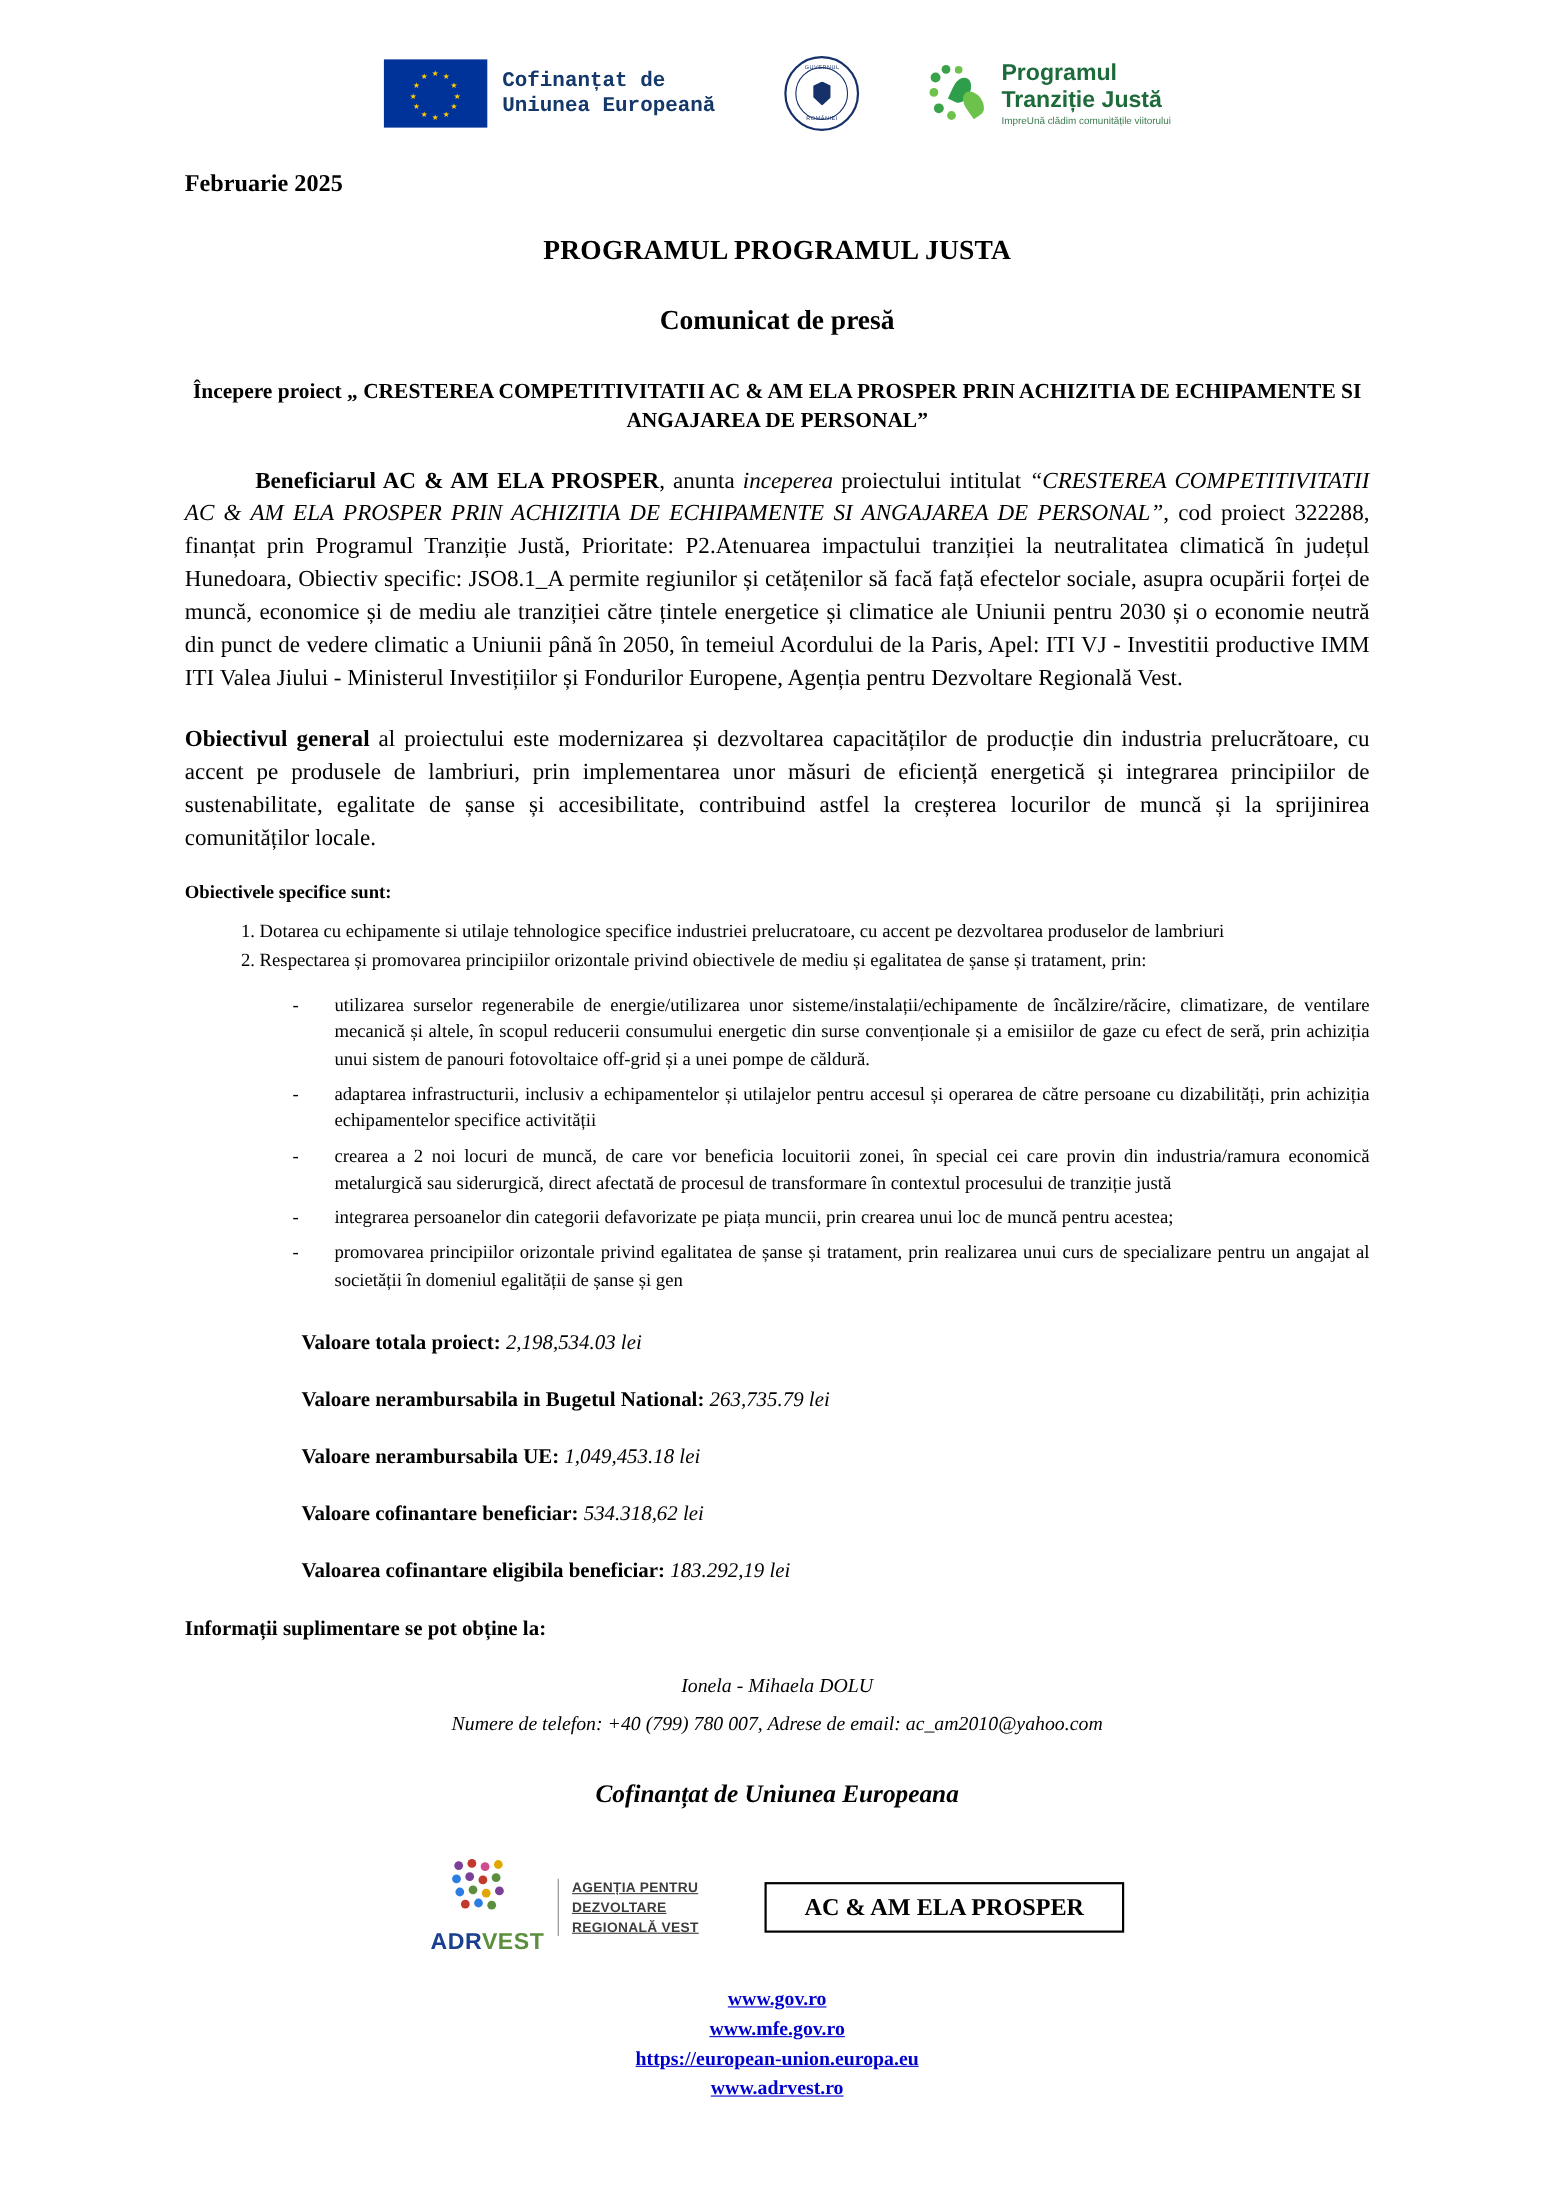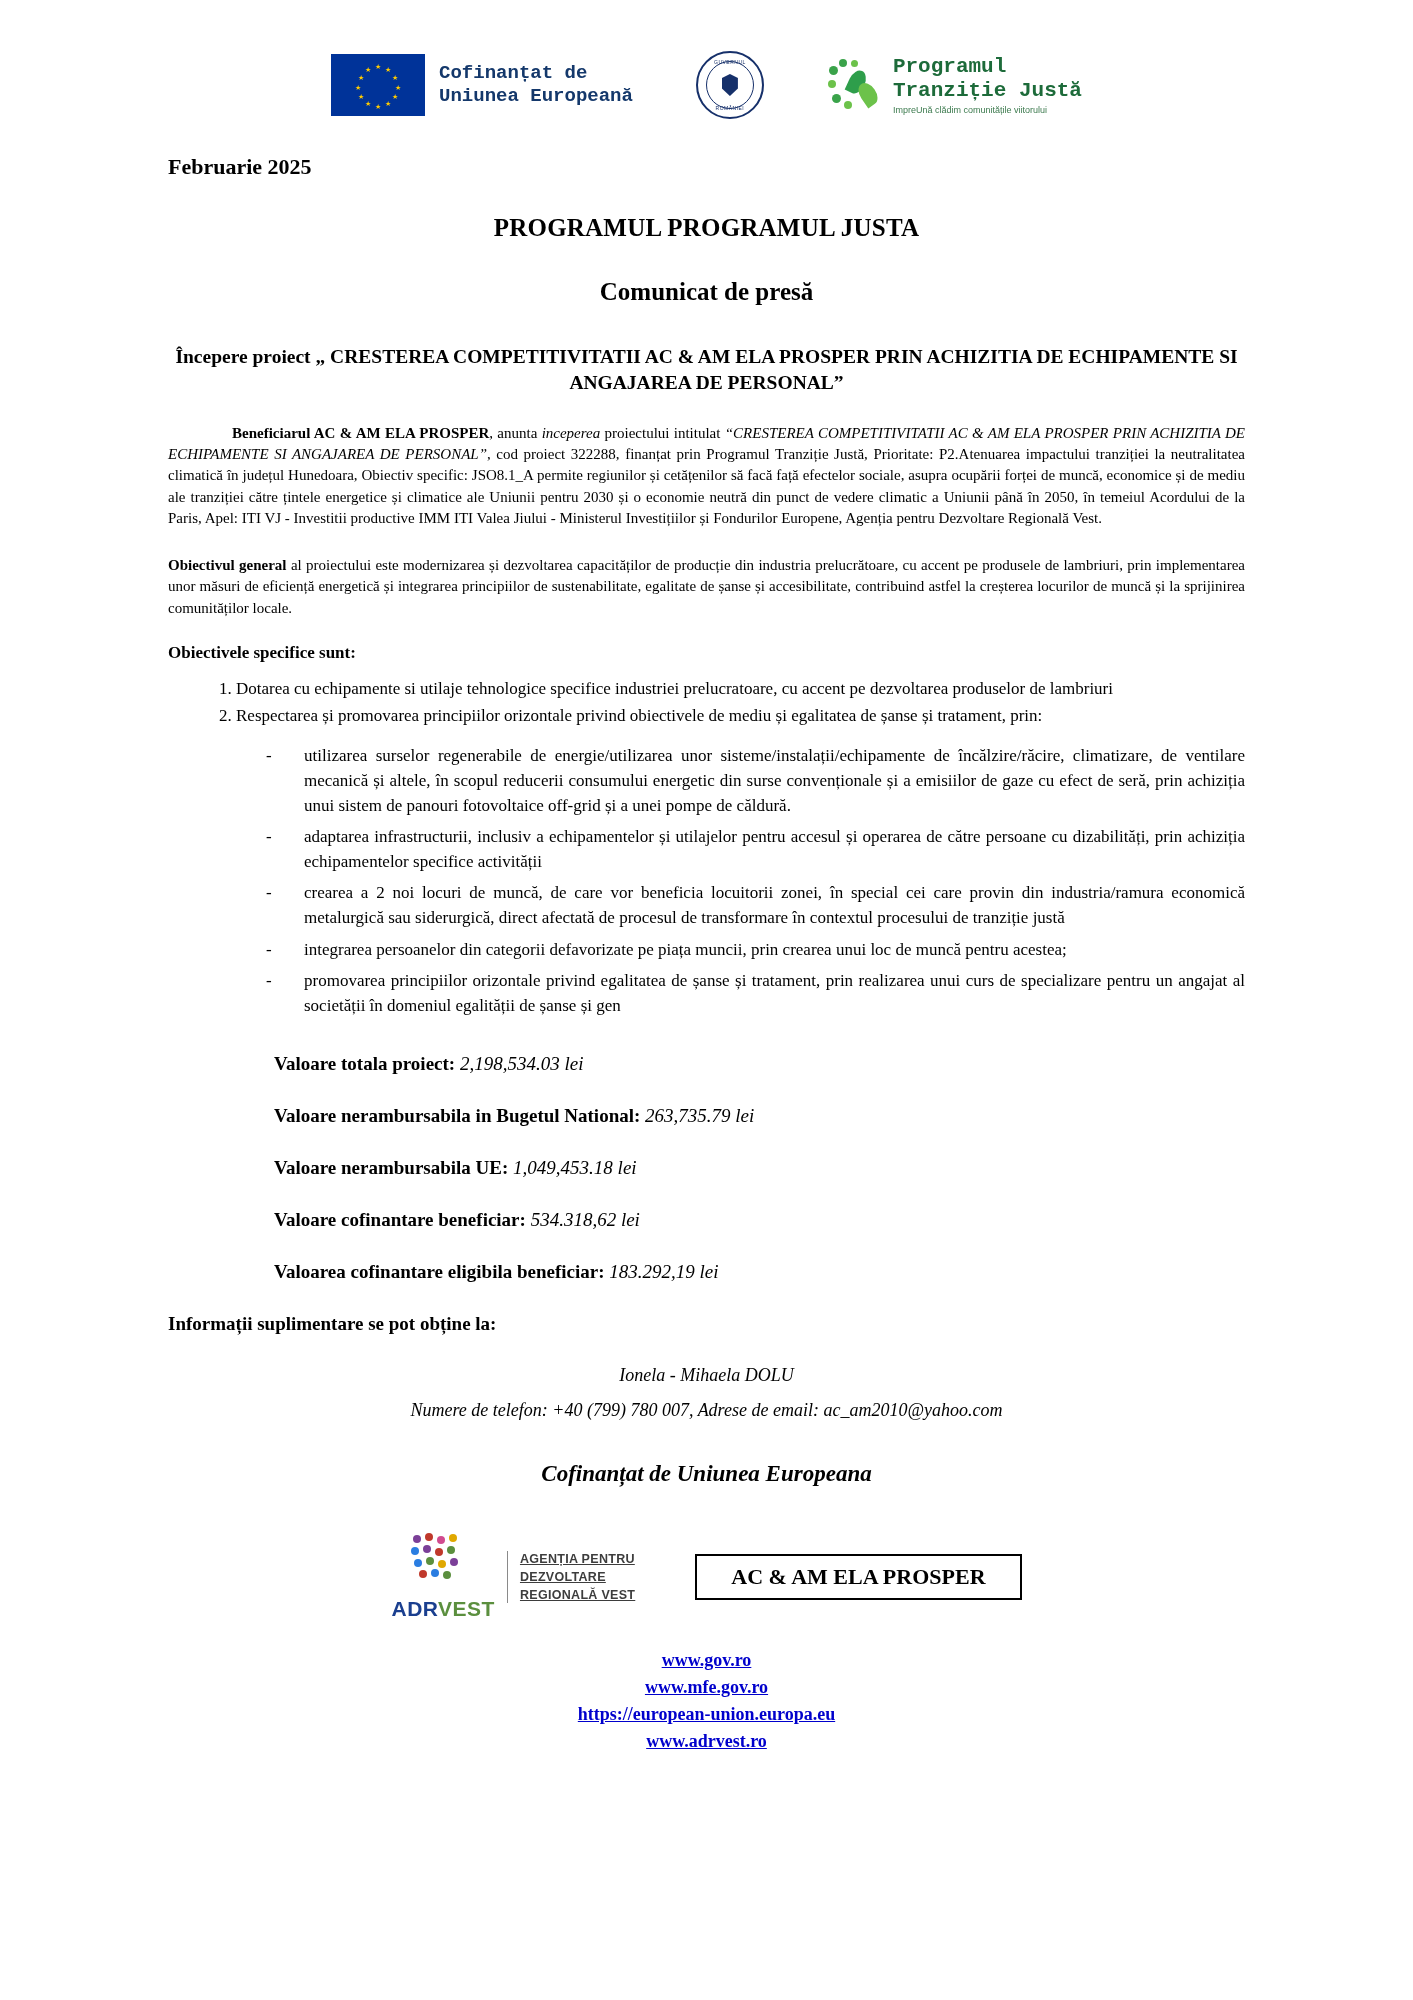--- a/index.html
+++ b/index.html
@@ -126,21 +126,21 @@
     background: #3aa34a;
   }
   .ptj-leaf {
     position: absolute;
     width: 16px;
     height: 24px;
     background: #2e9e4b;
     border-radius: 50% 50% 50% 0;
   }
   .ptj-text .t1 {
-    font-family: Liberation Mono, monospace;
+    font-family: Liberation Sans, sans-serif;
     font-size: 21px;
     font-weight: bold;
     color: #1d6b3a;
     line-height: 1.14;
     white-space: nowrap;
   }
   .ptj-text .t2 {
     font-family: "Liberation Sans", sans-serif;
     font-size: 9px;
     color: #3c7a4e;
@@ -171,21 +171,21 @@
     margin: 36px 0 0 0;
   }
   h3.proj-title {
     text-align: center;
     font-size: 19.5px;
     font-weight: bold;
     margin: 38px 0 0 0;
     line-height: 1.35;
   }
   p.para {
-    font-size: 15px;
+    font-size: 21px;
     text-align: justify;
     line-height: 1.42;
     margin: 26px 0 0 0;
   }
   p.para.indent { text-indent: 64px; }
   .it { font-style: italic; }
   .bd { font-weight: bold; }
 
   .obj-lead {
     font-size: 17px;

